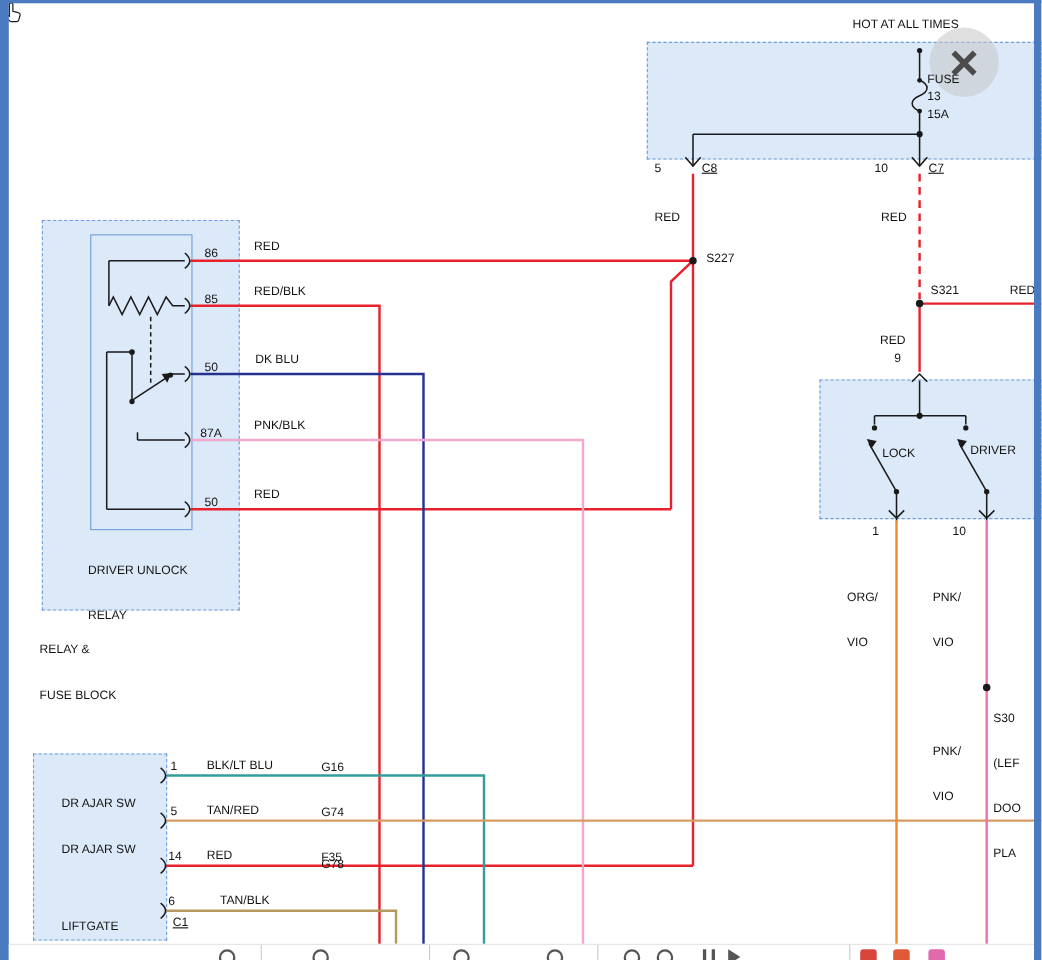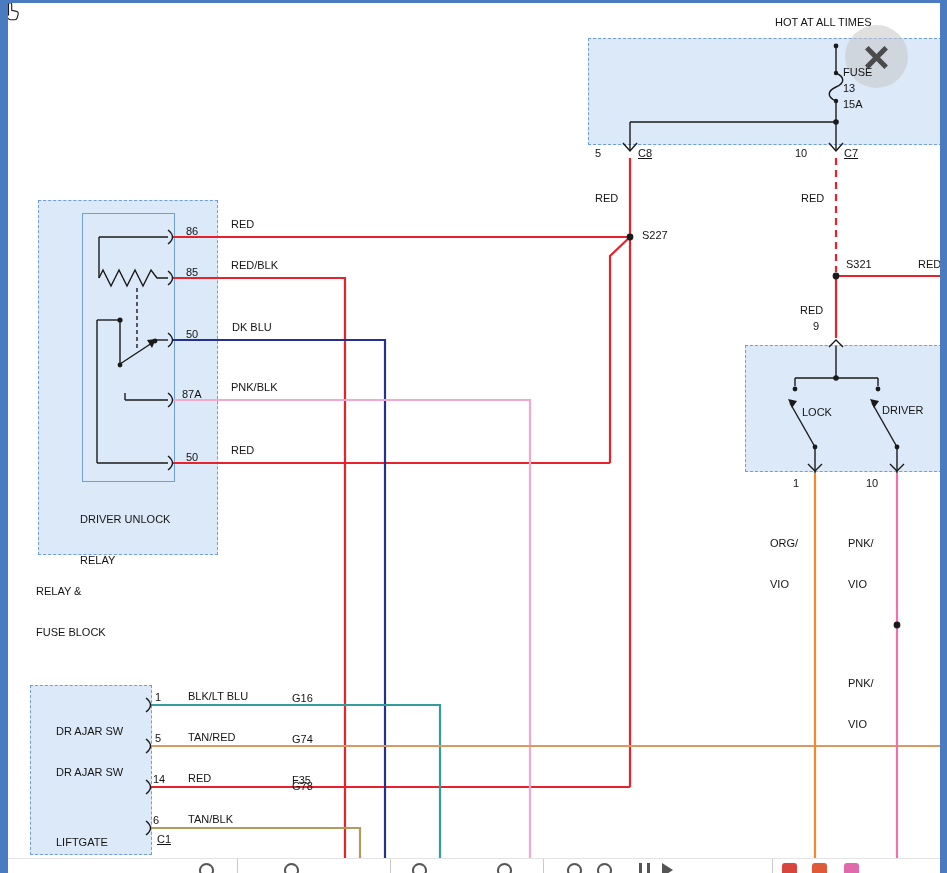--- a/index.html
+++ b/index.html
@@ -177,20 +177,26 @@
   <div class="lbl" style="left:866px;top:477px">10</div>
 
   <div class="lbl r lines" style="left:770px;top:510px;width:36px">
     <span>ORG/</span>
     <span>VIO</span>
   </div>
   <div class="lbl r lines" style="left:848px;top:510px;width:36px">
     <span>PNK/</span>
     <span>VIO</span>
   </div>
+  <div class="lbl lines" style="left:903px;top:620px">
+    <span>S30</span>
+    <span>(LEF</span>
+    <span>DOO</span>
+    <span>PLA</span>
+  </div>
   <div class="lbl r lines" style="left:848px;top:650px;width:36px">
     <span>PNK/</span>
     <span>VIO</span>
   </div>
 
   <div class="lbl" style="left:186px;top:225px">86</div>
   <div class="lbl" style="left:231px;top:218px">RED</div>
   <div class="lbl" style="left:186px;top:266px">85</div>
   <div class="lbl" style="left:231px;top:259px">RED/BLK</div>
   <div class="lbl" style="left:186px;top:328px">50</div>
@@ -225,21 +231,21 @@
 
   <div class="lbl" style="left:153px;top:773px">14</div>
   <div class="lbl" style="left:188px;top:772px">RED</div>
   <div class="lbl" style="left:292px;top:774px">F35</div>
 
   <div class="lbl r lines" style="left:56px;top:809px;width:90px">
     <span>LIFTGATE</span>
     
   </div>
   <div class="lbl" style="left:153px;top:814px">6</div>
-  <div class="lbl" style="left:188px;top:813px">TAN/BLK</div>
+  <div class="lbl" style="left:200px;top:813px">TAN/BLK</div>
   <div class="lbl" style="left:292px;top:780px">G78</div>
 
   <div class="lbl u" style="left:157px;top:833px">C1</div>
 
   <div class="bar" style="left:0;top:0;width:947px;height:3px"></div>
   <div class="bar" style="left:0;top:0;width:8px;height:873px"></div>
   <div class="bar" style="left:940px;top:0;width:7px;height:873px"></div>
 
   <div id="toolbar">
     <div class="tool circle" style="left:191px"></div>

